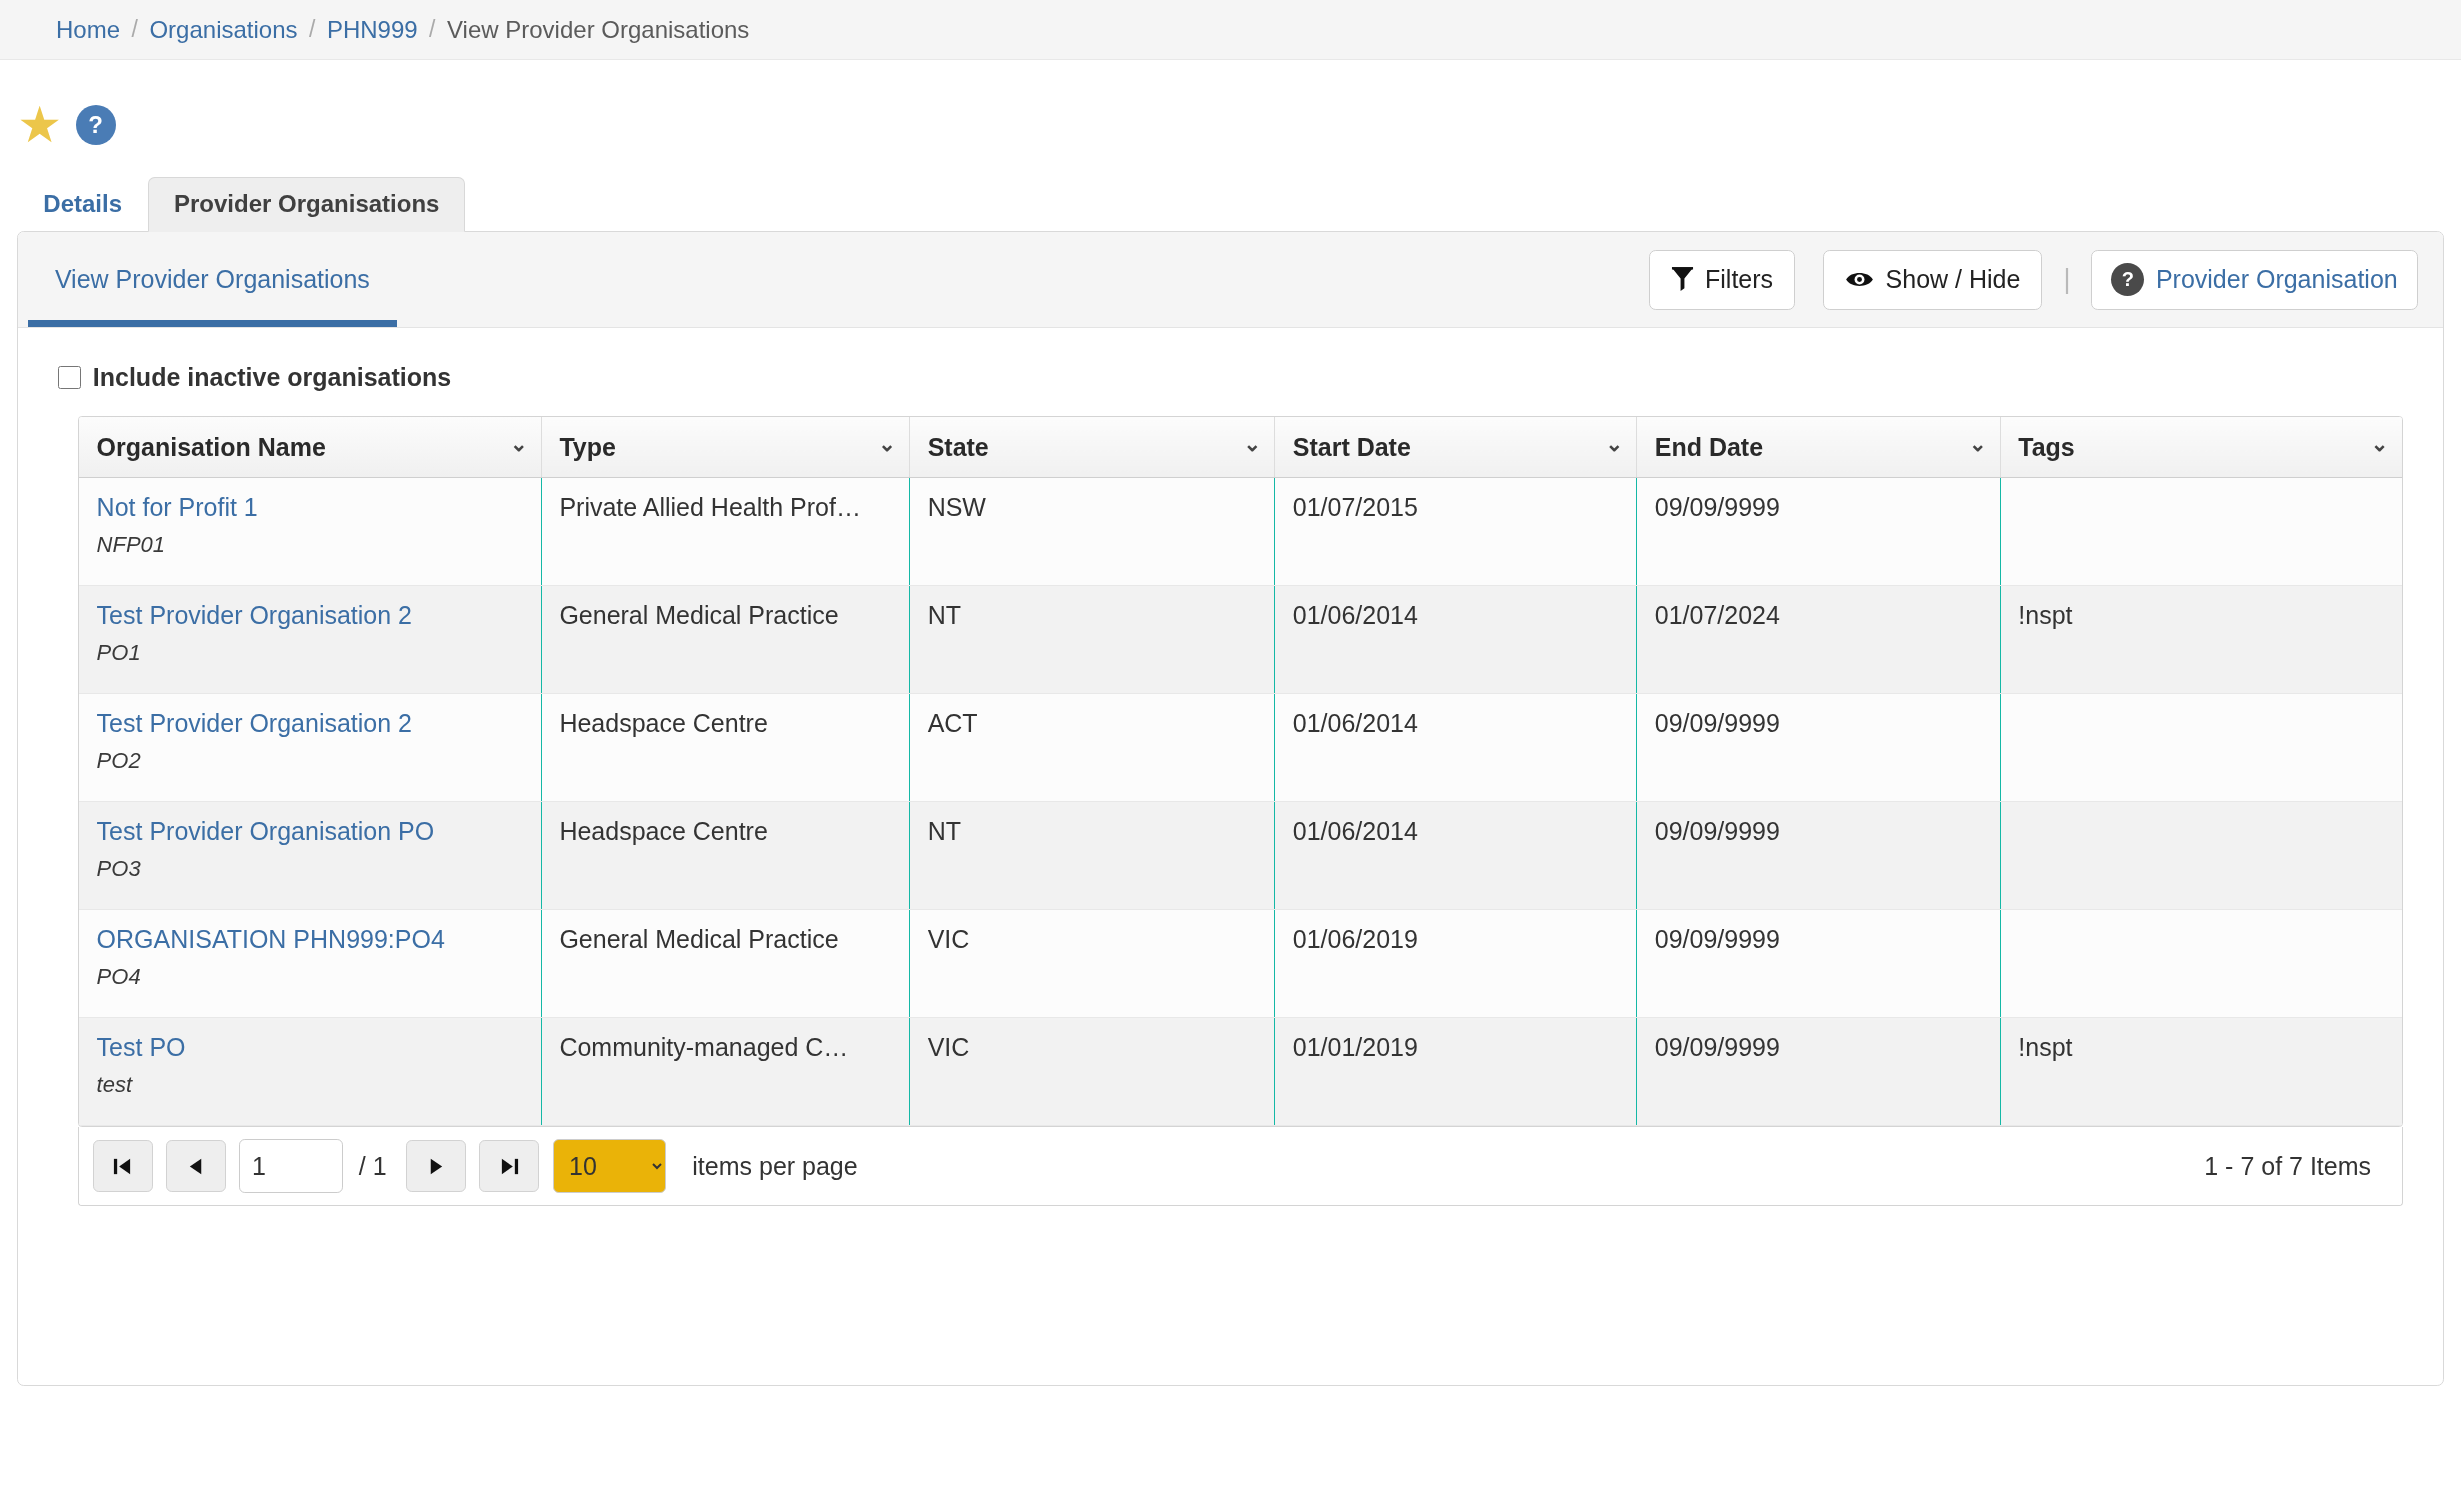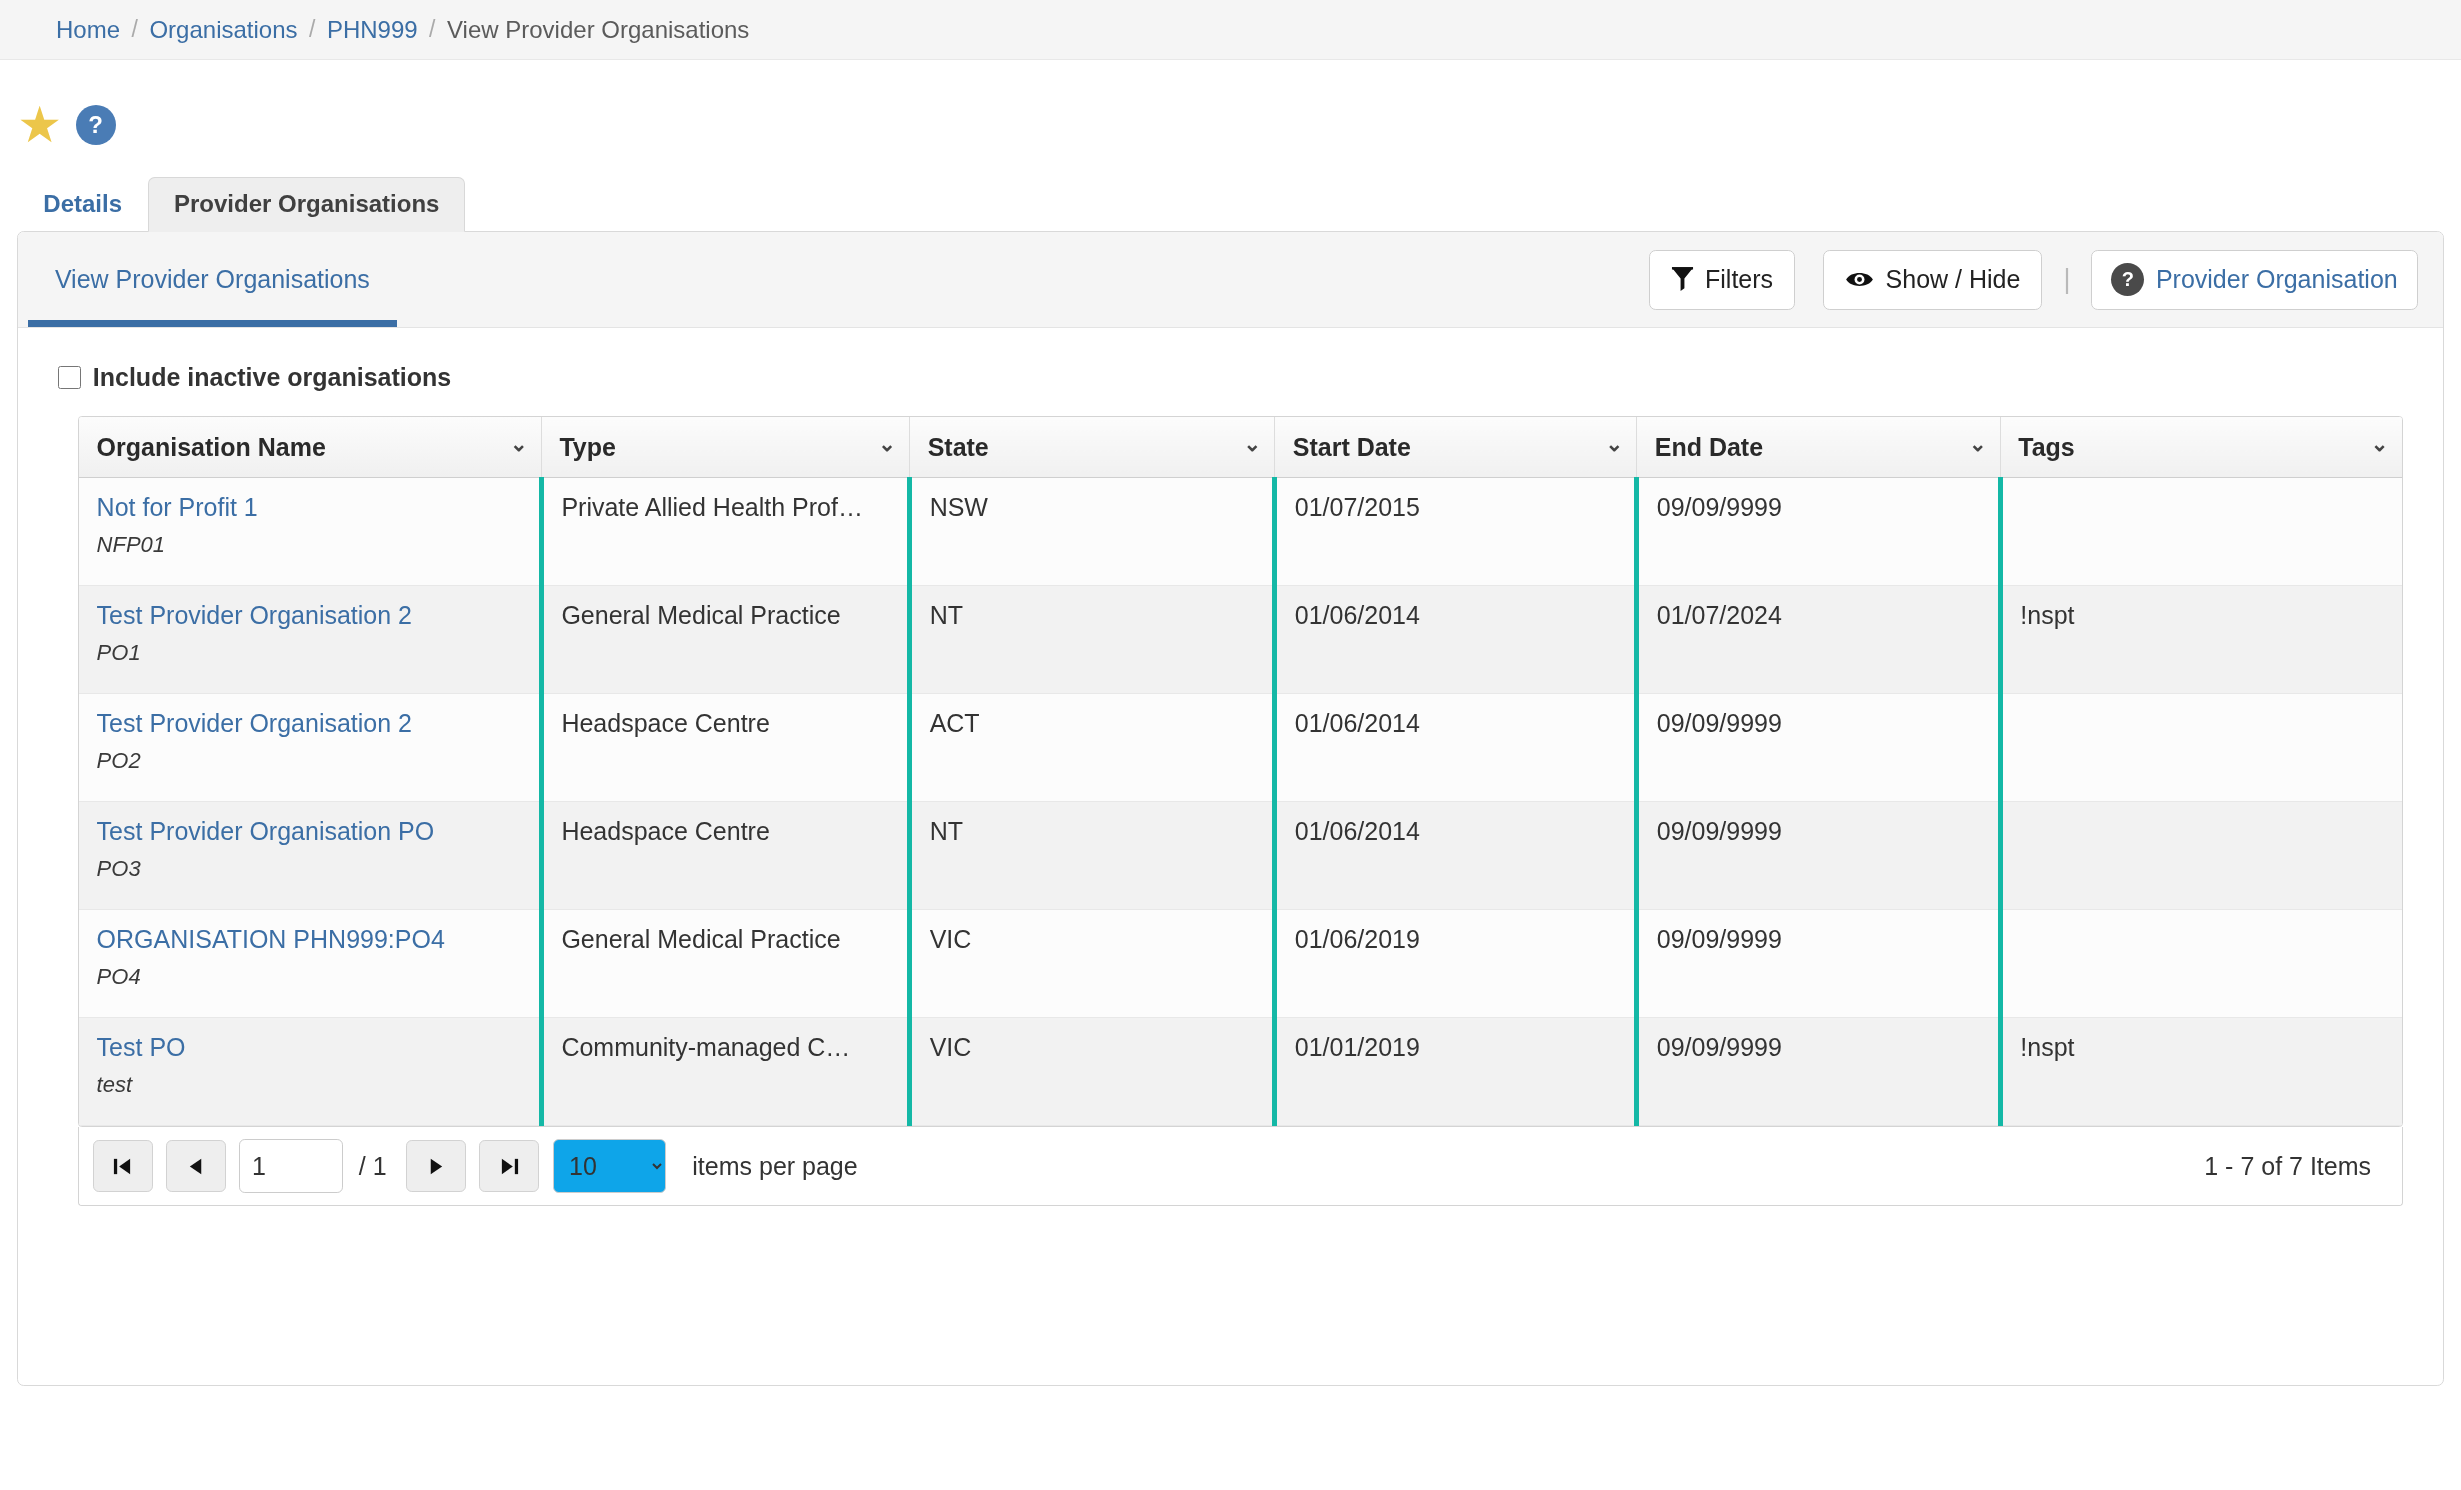--- a/index.html
+++ b/index.html
@@ -238,21 +238,21 @@
     justify-content: space-between;
   }
   .th-caret {
     color: #444444;
     font-size: 21px;
     line-height: 1;
     margin-left: 9.6px;
     cursor: pointer;
   }
   table.grid td {
-    border-right: 5px solid #14b8a6;
+    border-right: 1px solid #14b8a6;
     border-bottom: 1px solid #e8e8e8;
     font-size: 25px;
     color: #333333;
     padding: 15.4px 13.4px 15.4px 17.3px;
     vertical-align: top;
     height: 108px;
     overflow: hidden;
     white-space: nowrap;
   }
   table.grid td:last-child { border-right: none; }
@@ -319,21 +319,21 @@
   }
   .pg-total {
     font-size: 25px;
     color: #333333;
     margin: 0 5.8px 0 1.9px;
   }
   .pg-select {
     width: 113px; height: 54px;
     border: 1px solid #cccccc;
     border-radius: 5.8px;
-    background: #0ea5e9;
+    background: #eab308;
     font-size: 25px;
     color: #333333;
     padding: 0 7.7px 0 11.5px;
     font-family: "Liberation Sans", sans-serif;
     cursor: pointer;
   }
   .pg-label {
     font-size: 25px;
     color: #333333;
     margin-left: 13.4px;

